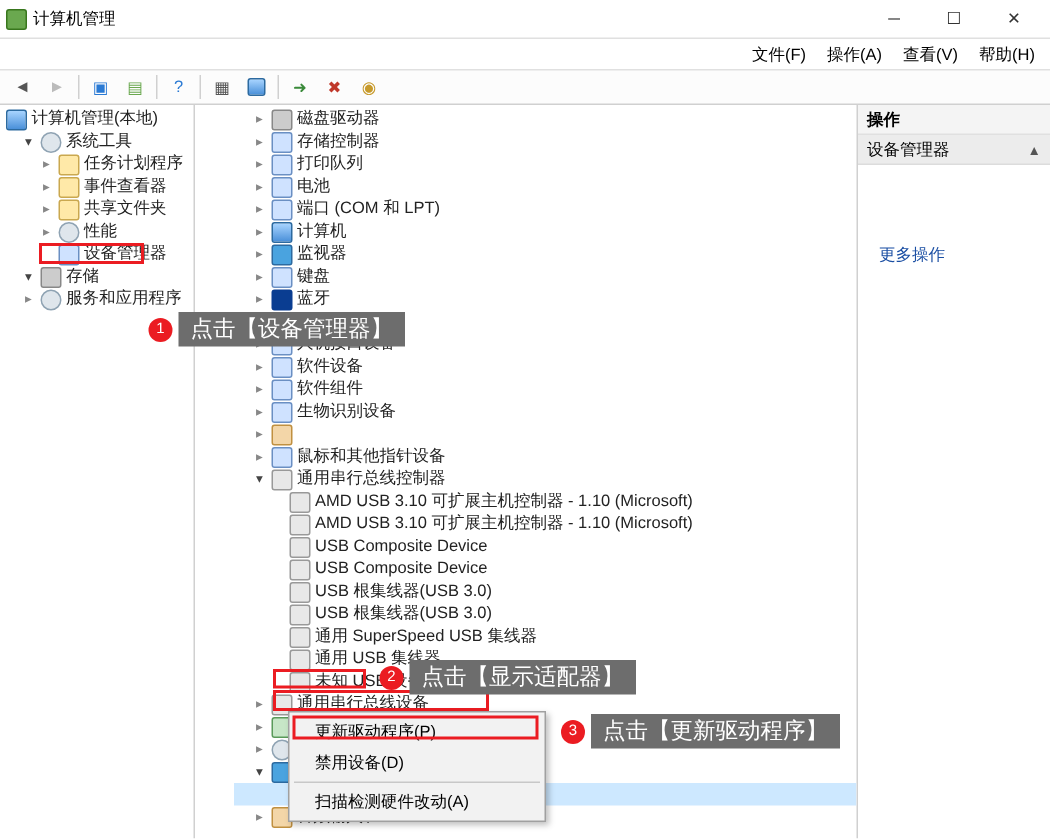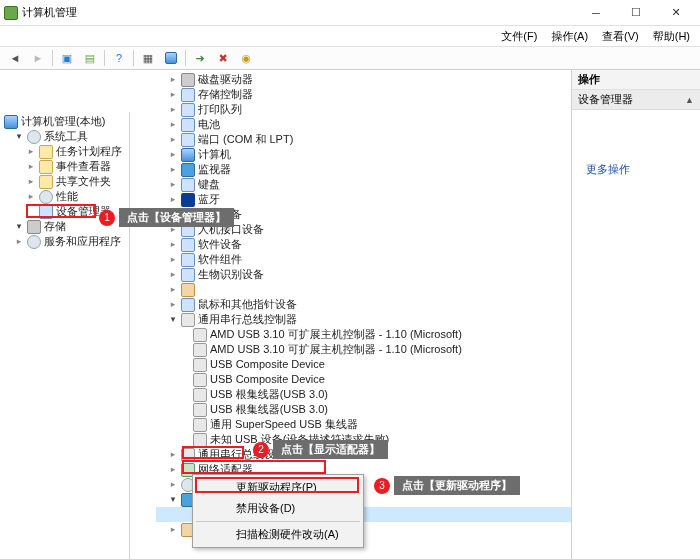--- a/index.html
+++ b/index.html
@@ -16,21 +16,21 @@
   .menu-item { padding:2px 6px; cursor:default; }
 
   
   .toolbar { height:24px; border-top:1px solid #e0e0e0; border-bottom:1px solid #d0d0d0; display:flex; align-items:center; padding:0 4px; gap:1px; background:#fcfcfc; }
   .tb-btn { width:22px; height:20px; display:flex; align-items:center; justify-content:center; color:#555; }
   .tb-sep { width:1px; height:16px; background:#d0d0d0; margin:0 2px; }
 
   
   .main { display:flex; height:calc(559px - 70px); }
   .col { border-right:1px solid #d0d0d0; overflow:hidden; background:#fff; }
-  .left { width:130px; flex:0 0 130px; position:relative;margin-top:42px; }
+  .left { width:130px; flex:0 0 130px; position:relative; }
   .center { flex:1; position:relative; }
   .right { width:128px; flex:0 0 128px; border-right:none; }
 
   
   .tree { padding:2px 0 2px 2px; white-space:nowrap; font-size:11px; line-height:15px; color:#222; }
   .node { display:flex; align-items:center; gap:3px; padding:0 2px; height:15px; cursor:default; }
   .twist { width:10px; height:10px; display:inline-flex; align-items:center; justify-content:center; font-size:9px; color:#888; }
   .twist.open { color:#444; }
   .ind-1 { padding-left:12px; } .ind-2 { padding-left:24px; }
   .ico { width:14px; height:14px; display:inline-block; border-radius:2px; flex-shrink:0; }
@@ -42,30 +42,30 @@
   .ico-bt  { background:#0a3d91; border-radius:2px; }
   .ico-mon { background:#4aa3df; border:1px solid #2c6aa0; }
   .ico-usb { background:#e8e8e8; border:1px solid #999; }
   .ico-net { background:#c7e6c7; border:1px solid #5a9a5a; }
   .ico-snd { background:#f3d6a8; border:1px solid #c09040; }
 
   
   .hl-red  { position:absolute; border:2px solid #eb1c22; pointer-events:none; }
   .callout { position:absolute; display:flex; align-items:center; pointer-events:none; }
   .badge   { width:16px; height:16px; border-radius:50%; background:#eb1c22; color:#fff; font-size:10px; line-height:16px; text-align:center; margin-right:4px; }
-  .call-txt{ background:#6d6d6d; color:#fff; padding:2px 8px; font-size:11px;font-weight:bold; }
+  .call-txt{ background:#6d6d6d; color:#fff; padding:2px 8px; font-size:15px; }
 
   
   .right-hdr { background:#f4f4f4; padding:2px 6px; font-weight:bold; border-bottom:1px solid #e0e0e0; }
   .right-sect{ background:#ececec; padding:2px 6px; display:flex; align-items:center; justify-content:space-between; border-bottom:1px solid #dcdcdc; }
   .right-link{ padding:4px 14px; color:#1a4ea3; cursor:default;margin-top:48px; }
 
   
   .ctx { position:absolute; background:#f2f2f2; border:1px solid #a0a0a0; box-shadow:2px 2px 4px rgba(0,0,0,.25); padding:2px; width:172px; z-index:50; }
-  .ctx .item { padding:3px 8px 3px 41px; cursor:default; white-space:nowrap; }
+  .ctx .item { padding:3px 8px 3px 15px; cursor:default; white-space:nowrap; }
   .ctx .sep  { height:1px; background:#c8c8c8; margin:2px 1px; }
   .ctx .hl   { position:absolute; border:2px solid #eb1c22; pointer-events:none; }
 </style>
 </head>
 <body>
 
 <div class="titlebar">
   <span class="app-ico"></span>
   <span>计算机管理</span>
   <span class="spacer"></span>
@@ -274,20 +274,25 @@
           <span>USB 根集线器(USB 3.0)</span>
         </div>
         <div class="node ind-2">
           <span class="twist"></span>
           <span class="ico ico-usb"></span>
           <span>通用 SuperSpeed USB 集线器</span>
         </div>
         <div class="node ind-2">
           <span class="twist"></span>
           <span class="ico ico-usb"></span>
+          <span>通用 USB 集线器</span>
+        </div>
+        <div class="node ind-2">
+          <span class="twist"></span>
+          <span class="ico ico-usb"></span>
           <span>未知 USB 设备(设备描述符请求失败)</span>
         </div>
         <div class="node ind-1">
           <span class="twist">▸</span>
           <span class="ico ico-usb"></span>
           <span>通用串行总线设备</span>
         </div>
         <div class="node ind-1">
           <span class="twist">▸</span>
           <span class="ico ico-net"></span>

